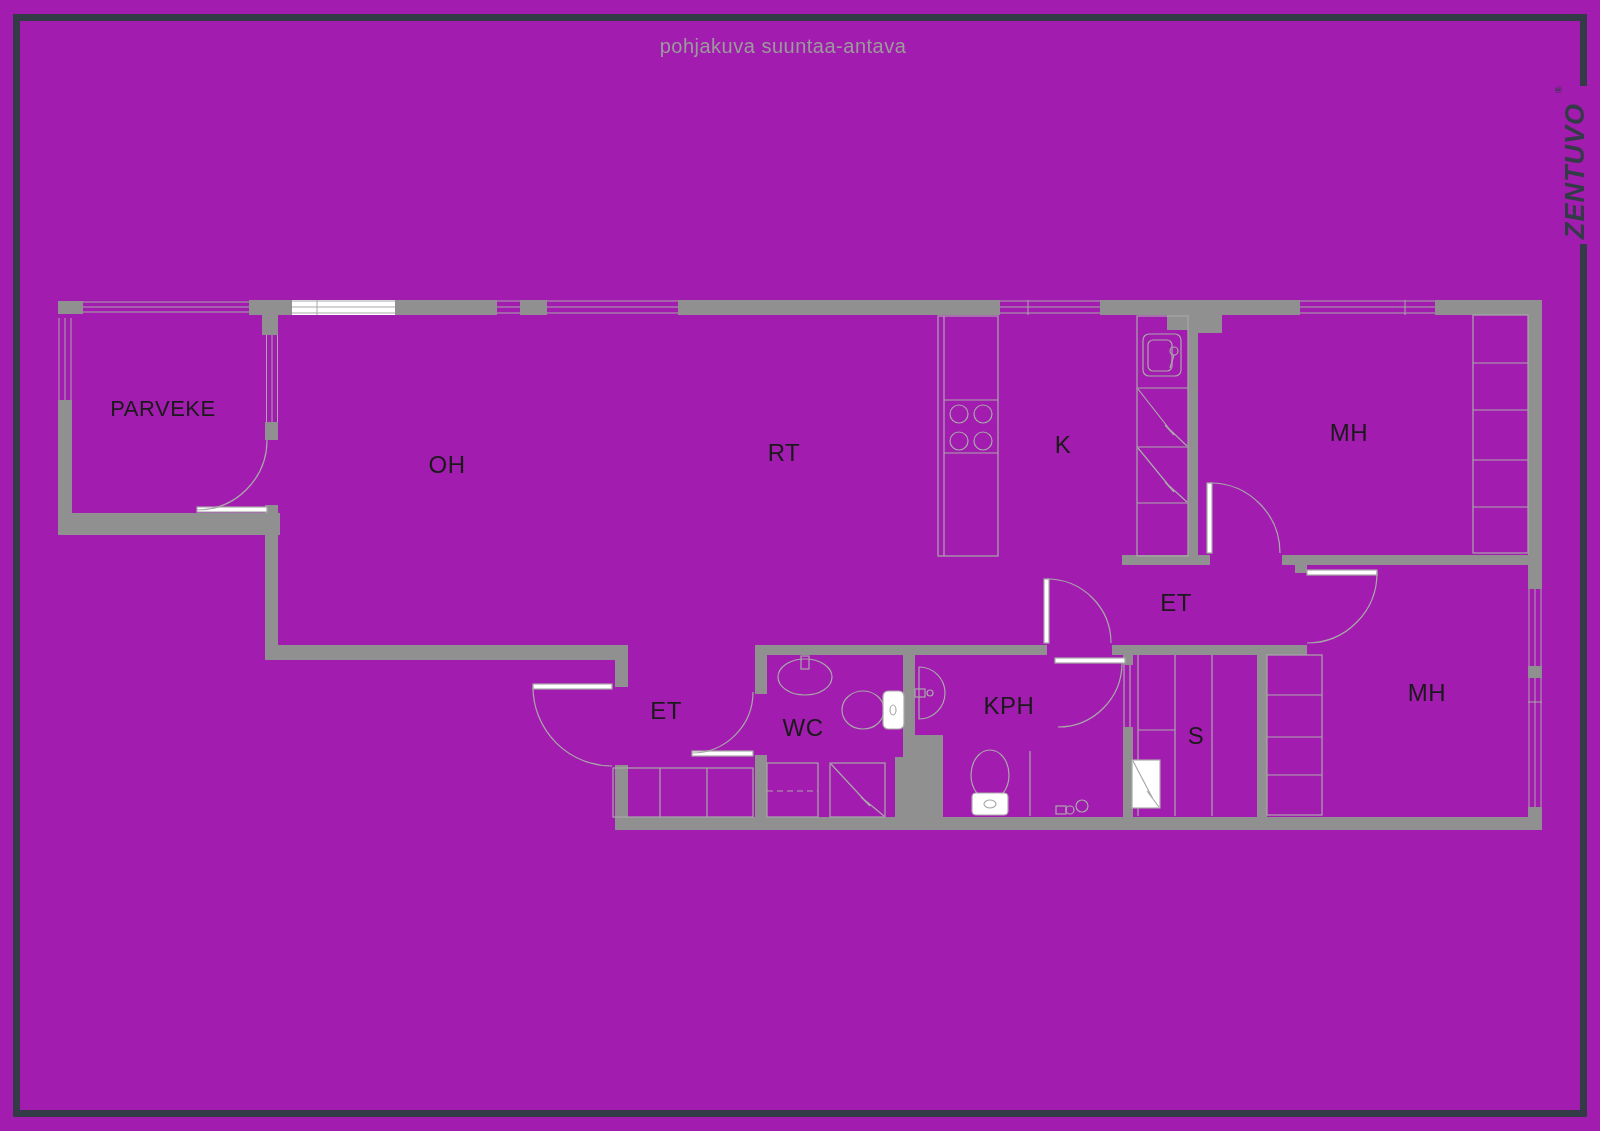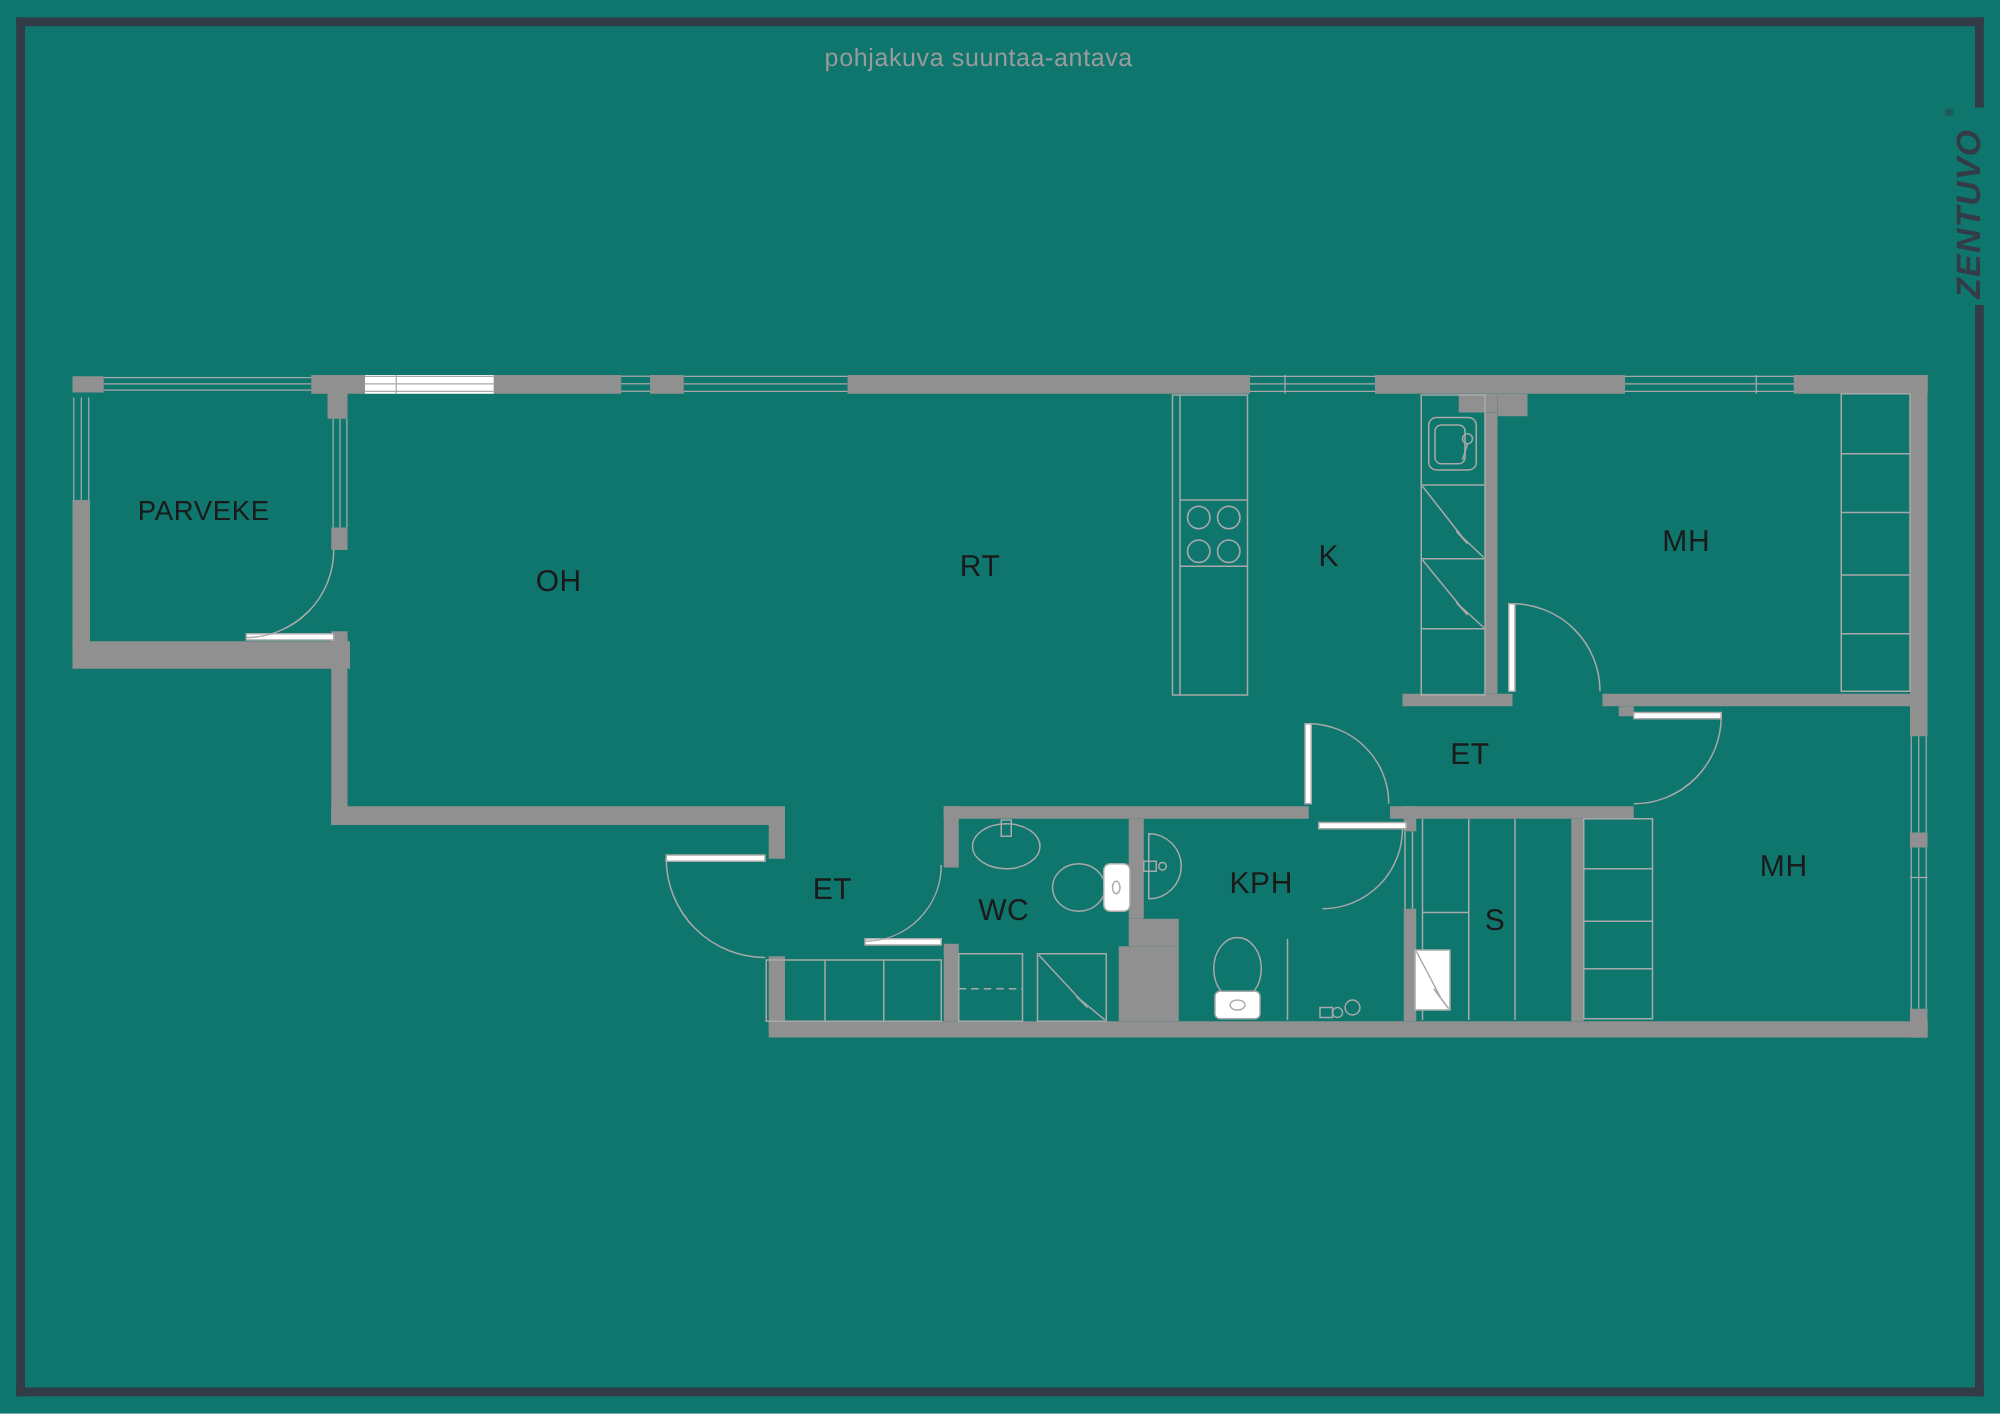--- a/index.html
+++ b/index.html
@@ -1,17 +1,17 @@
 <!DOCTYPE html>
 <html><head>
 <meta charset="utf-8">
 <style>
   html,body{margin:0;padding:0;background:#ffffff;}
   body{font-family:"Liberation Sans",sans-serif;}
-  .page{position:relative;width:1600px;height:1131px;background:#0f766e;overflow:hidden;}
+  .page{position:relative;width:1600px;height:1131px;background:#a21caf;overflow:hidden;}
   svg{display:block;}
   text{font-family:"Liberation Sans",sans-serif;}
   .room-label{fill:#1a1a1a;font-size:24px;letter-spacing:0.5px;}
   .room-label.small{font-size:22px;}
   .title-text{fill:#9b9b9b;font-size:20px;letter-spacing:0.5px;}
   .logo-text{fill:#333b47;font-size:27px;font-weight:bold;font-style:italic;letter-spacing:1px;}
   .logo-reg{fill:#333b47;font-size:9px;font-weight:bold;}
   .wall{fill:#909090;stroke:none;}
   .frame{fill:#333b47;stroke:none;}
   .thin{stroke:#a9a9a9;stroke-width:1.2;fill:none;}

